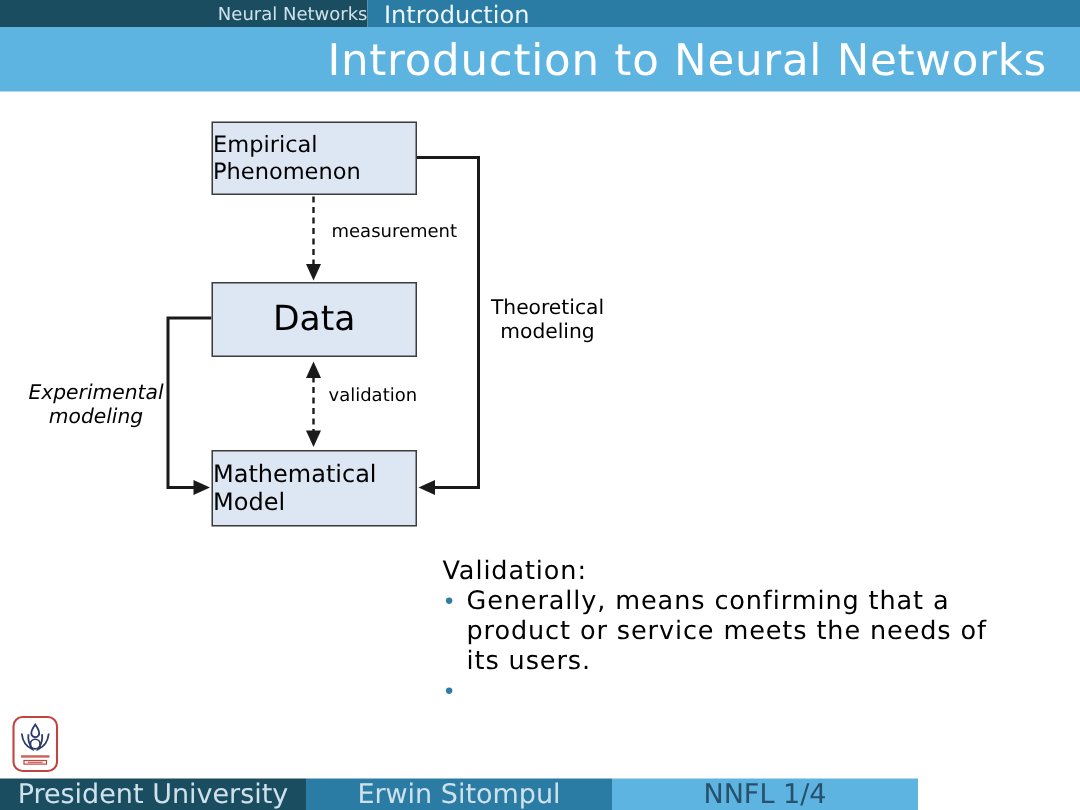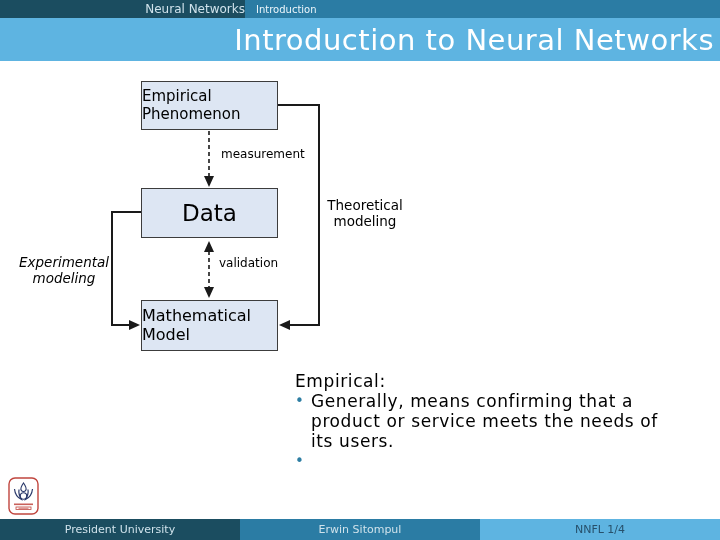--- a/index.html
+++ b/index.html
@@ -18,26 +18,26 @@
   *{margin:0;padding:0;box-sizing:border-box;}
   body{font-family:"DejaVu Sans","Liberation Sans",sans-serif;background:#888;}
   .slide{position:relative;width:720px;height:540px;background:#fff;overflow:hidden;}
 
   
   .topbar{position:absolute;left:0;top:0;width:720px;height:18px;display:flex;}
   .topbar .crumb-course{width:245px;height:18px;background:var(--dark_teal);
     color:var(--footer_text_light);font-size:12px;display:flex;align-items:center;
     justify-content:flex-end;padding-right:0;}
   .topbar .crumb-chapter{flex:1;height:18px;background:var(--mid_blue);
-    color:#EDF6FB;font-size:10px;display:flex;align-items:center;padding-left:11px;}
+    color:#EDF6FB;font-size:16px;display:flex;align-items:center;padding-left:11px;}
 
   
   .titleband{position:absolute;left:0;top:18px;width:720px;height:43px;
     background:var(--light_blue);display:flex;align-items:center;justify-content:flex-end;
-    padding-right:6px;}
+    padding-right:22px;}
   .titleband .title{color:var(--title_text);font-size:29px;letter-spacing:0.5px;white-space:nowrap;}
 
   
   .diagram{position:absolute;left:0;top:65px;width:430px;height:300px;}
   .diagram svg{position:absolute;left:0;top:0;}
   .dbox{position:absolute;left:141px;width:137px;background:var(--box_fill);
     border:1.6px solid var(--box_border);display:flex;align-items:center;justify-content:center;
     color:var(--body_text);line-height:1.15;}
   .dbox.empirical{top:16px;height:49px;font-size:15px;}
   .dbox.databox{top:123px;height:50px;font-size:23px;}
@@ -52,21 +52,21 @@
   .textblock{position:absolute;left:295px;top:371px;width:426px;color:var(--body_text);
     font-size:17px;letter-spacing:0.6px;line-height:20px;}
   .bullet-row{display:flex;align-items:flex-start;}
   .bullet-row .bullet{width:16px;flex:0 0 16px;color:var(--bullet_color);font-size:15px;line-height:20px;}
   .u{border-bottom:2px solid #000;}
 
   
   .logo{position:absolute;left:8px;top:477px;width:31px;height:38px;}
 
   
-  .footer{position:absolute;left:0;bottom:0;width:720px;height:21px;display:flex;font-size:11px;}
+  .footer{position:absolute;left:0;bottom:0;width:612px;height:21px;display:flex;font-size:18px;}
   .footer .fcell{width:240px;height:21px;display:flex;align-items:center;justify-content:center;}
   .footer .f-left{background:var(--dark_teal);color:var(--footer_text_light);}
   .footer .f-center{background:var(--mid_blue);color:var(--footer_text_light);}
   .footer .f-right{background:var(--light_blue);color:var(--footer_right_text);}
 </style>
 </head>
 <body>
 
 <div class="slide">
 
@@ -102,21 +102,21 @@
     <div class="dbox empirical">Empirical Phenomenon</div>
     <div class="dbox databox">Data</div>
     <div class="dbox mathbox">Mathematical Model</div>
     <div class="dlabel lbl-measurement">measurement</div>
     <div class="dlabel lbl-validation">validation</div>
     <div class="dlabel lbl-theoretical">Theoretical modeling</div>
     <div class="dlabel lbl-experimental">Experimental modeling</div>
   </div>
 
   <div class="textblock">
-    <div>Empirical:</div>
+    <div>Validation:</div>
     <div class="bullet-row">
       <span class="bullet">•</span>
       <div class="bullet-text">
         <div>Generally, means confirming that a</div>
         <div>product or service meets the needs of</div>
         <div>its users.</div>
       </div>
     </div>
     <div class="bullet-row">
       <span class="bullet">•</span>

